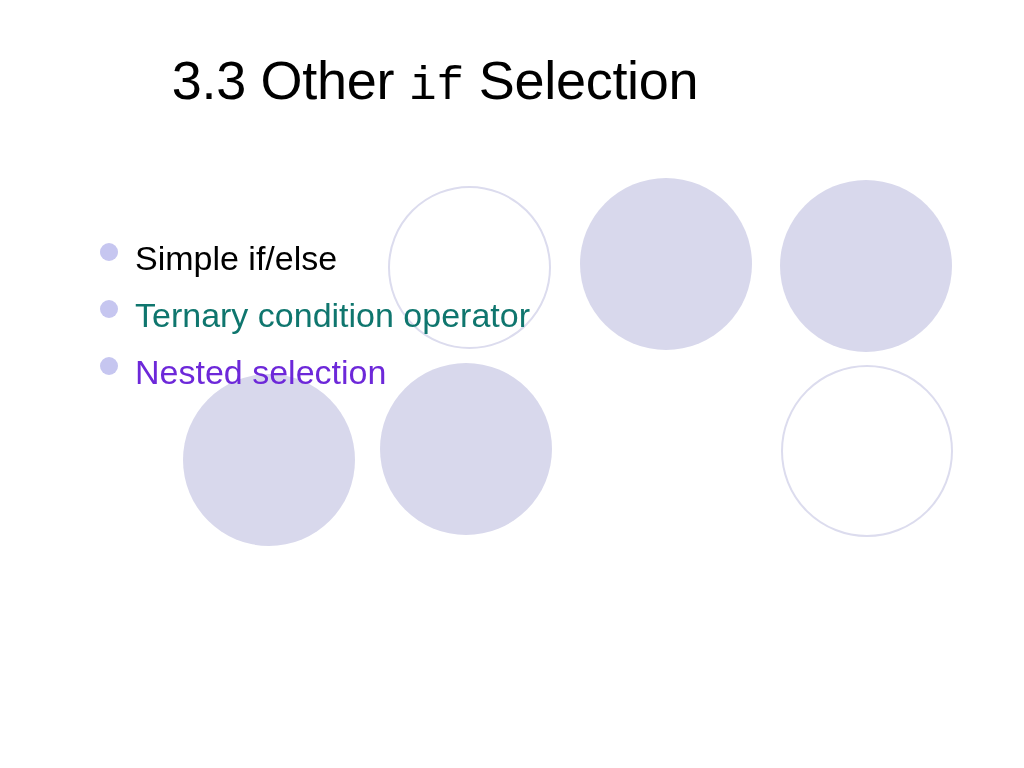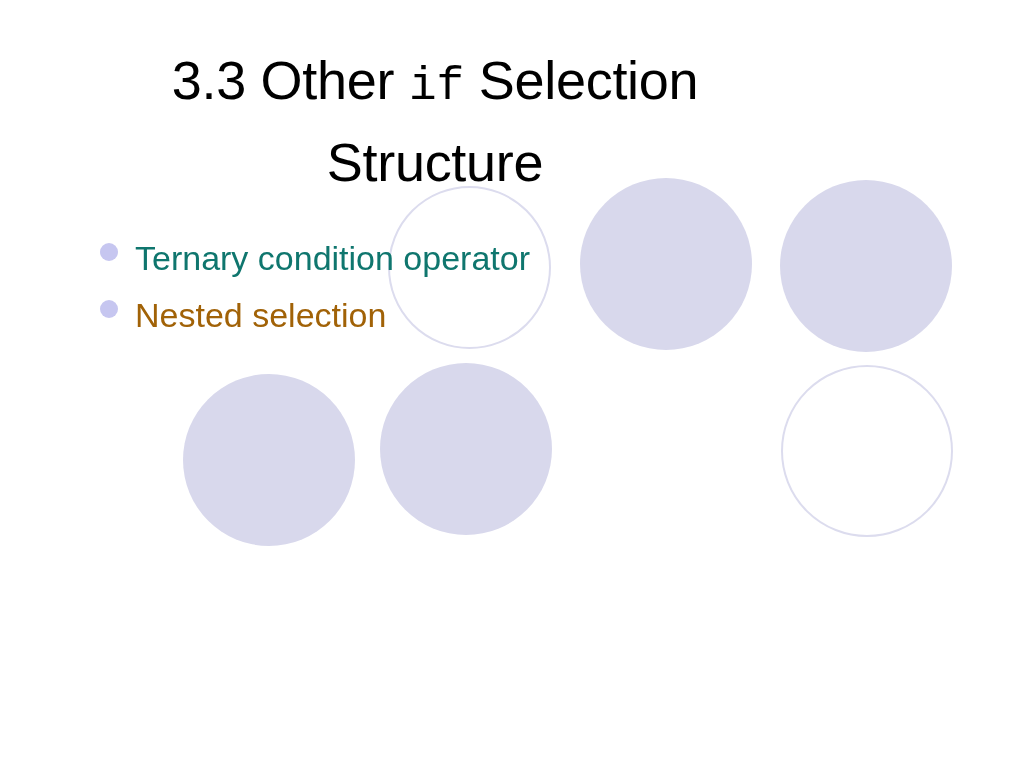--- a/index.html
+++ b/index.html
@@ -106,28 +106,31 @@
       <div class="decor-circle filled" style="left: 780px; top: 180px; width: 172px; height: 172px; background: rgb(216, 216, 236);"></div>
       <div class="decor-circle filled" style="left: 183px; top: 374px; width: 172px; height: 172px; background: rgb(216, 216, 236);"></div>
       <div class="decor-circle filled" style="left: 380px; top: 363px; width: 172px; height: 172px; background: rgb(216, 216, 236);"></div>
       <div class="decor-circle outlined" style="left: 781px; top: 365px; width: 172px; height: 172px; border-color: rgb(220, 220, 238);"></div>
     </div>
 
   <div id="content-layer">
 
     <div id="title-block" style="color: rgb(0, 0, 0);">
       <span class="title-line line1"><span>3.3 Other </span><span class="mono">if</span><span> Selection</span></span>
-      <span class="title-line line2">Structure</span>
     </div>
 
     <ul id="bullet-list">
+      <li class="bullet-item" style="color: rgb(0, 0, 0);">
+        <span class="bullet-dot" style="background: rgb(198, 198, 240);"></span>
+        <span class="bullet-text">Simple if/else</span>
+      </li>
       <li class="bullet-item" style="color: #0f766e;">
         <span class="bullet-dot" style="background: rgb(198, 198, 240);"></span>
         <span class="bullet-text">Ternary condition operator</span>
       </li>
-      <li class="bullet-item" style="color: #a16207;">
+      <li class="bullet-item" style="color: #6d28d9;">
         <span class="bullet-dot" style="background: rgb(198, 198, 240);"></span>
         <span class="bullet-text">Nested selection</span>
       </li>
     </ul>
 
   </div>
 </div>
 
 </body></html>

